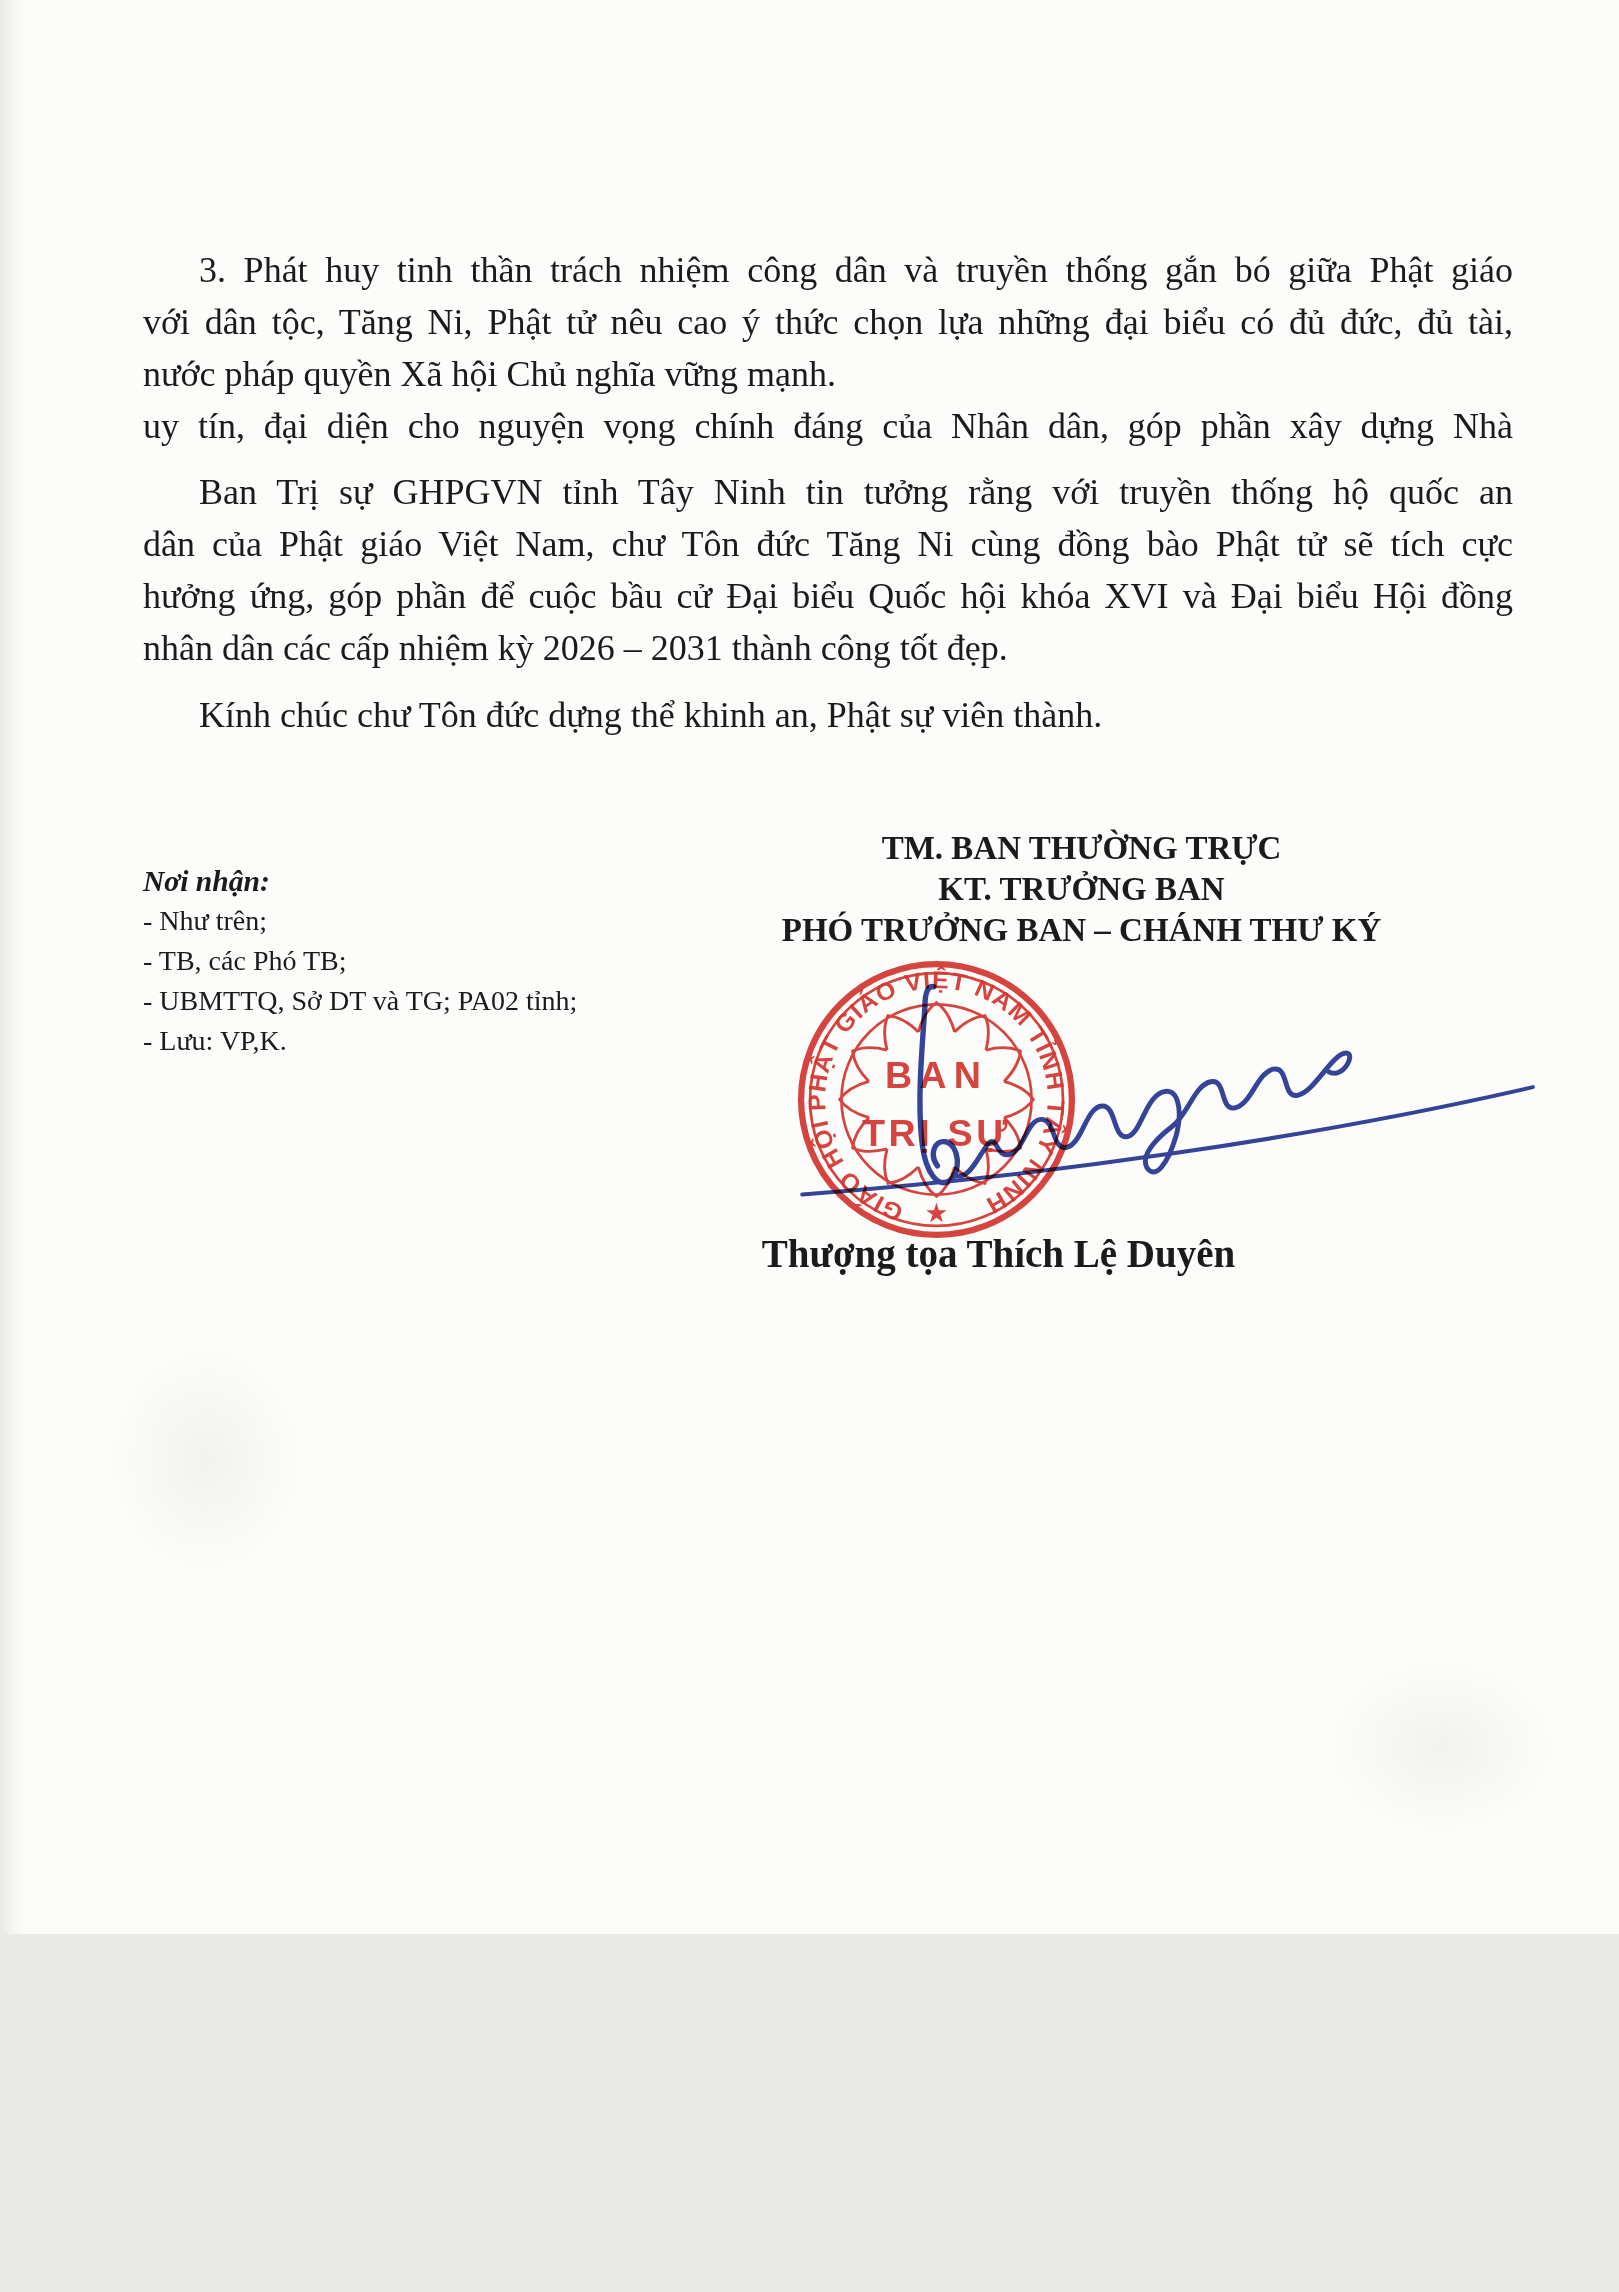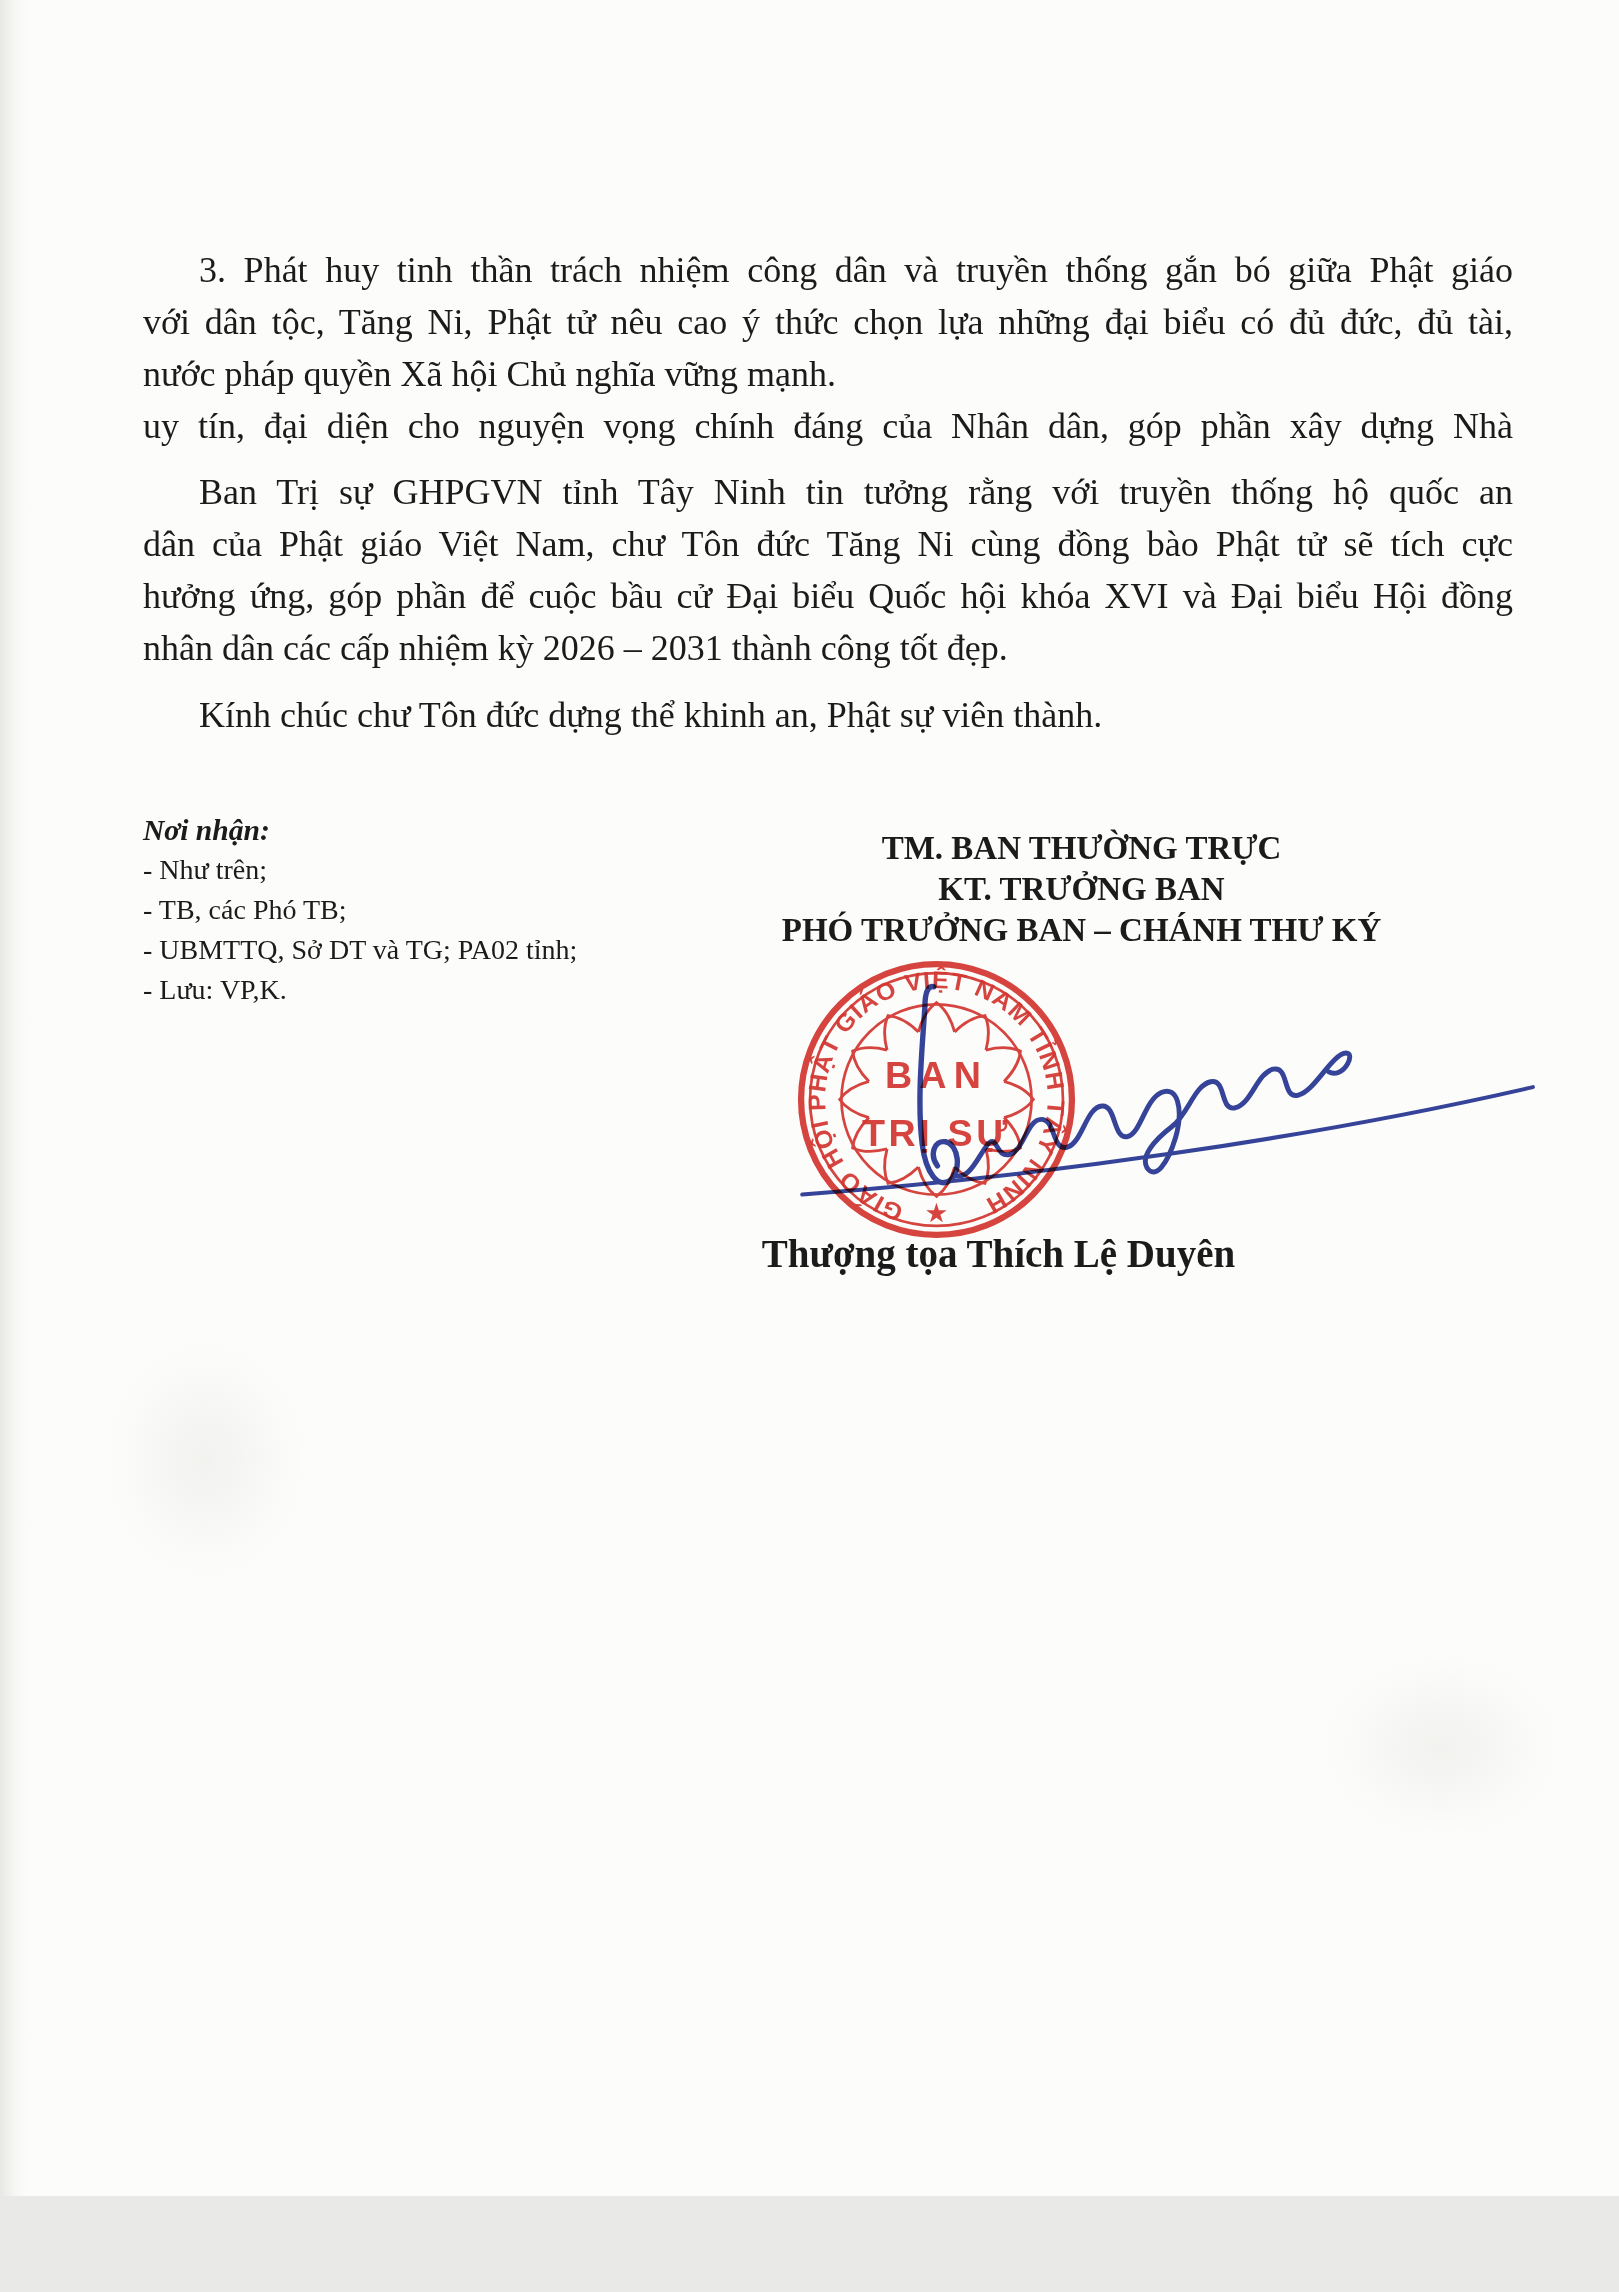--- a/index.html
+++ b/index.html
@@ -4,21 +4,21 @@
 <style>
   :root{
     --ink:#1b1b1b;
     --seal-red:#d63732;
     --sig-blue:#2b3a96;
     --paper:#fcfcfa;
   }
   html,body{margin:0;padding:0;background:#e9e9e7;}
   .page{
     position:relative;
-    width:1619px;height:2196px;
+    width:1619px;height:1934px;
     background:var(--paper);
     overflow:hidden;
     font-family:"Liberation Serif", serif;
     color:var(--ink);
     text-decoration:underline;
   }
   
   .scan-edge{
     position:absolute;left:0;top:0;width:27px;height:100%;
     background:linear-gradient(to right, rgba(160,160,155,0.22), rgba(160,160,155,0.05) 60%, transparent);
@@ -36,21 +36,21 @@
   .para{margin:0 0 14.3px 0;}
   .line{
     height:52px;line-height:52px;
     text-align:justify;text-align-last:justify;
     white-space:normal;
   }
   .line.first{padding-left:56px;}
   .line.last{text-align-last:left;}
 
   
-  .recipients{position:absolute;left:143px;top:811px;}
+  .recipients{position:absolute;left:143px;top:862px;}
   .rec-heading{
     font-size:29.6px;font-weight:bold;font-style:italic;
     height:39px;line-height:39px;
   }
   .rec-item{font-size:28px;height:40px;line-height:40px;}
 
   
   .signatory{
     position:absolute;left:616px;top:828px;width:931px;
     text-align:center;font-weight:bold;font-size:33px;line-height:41px;

